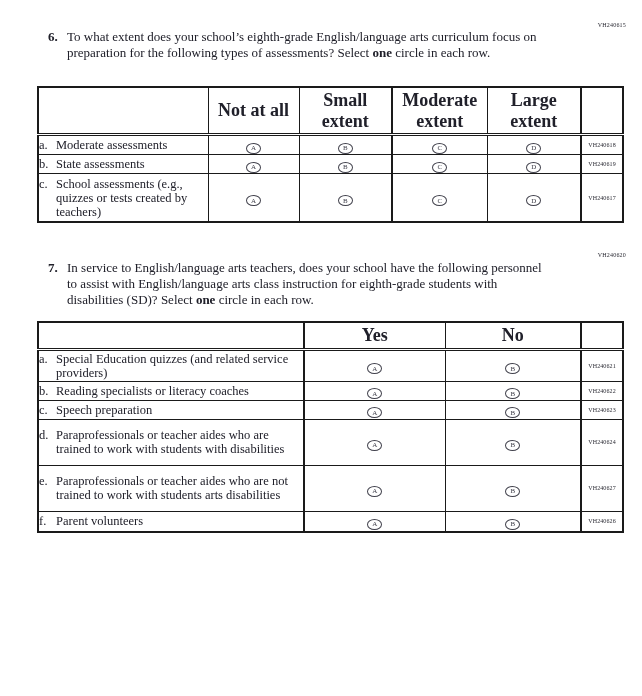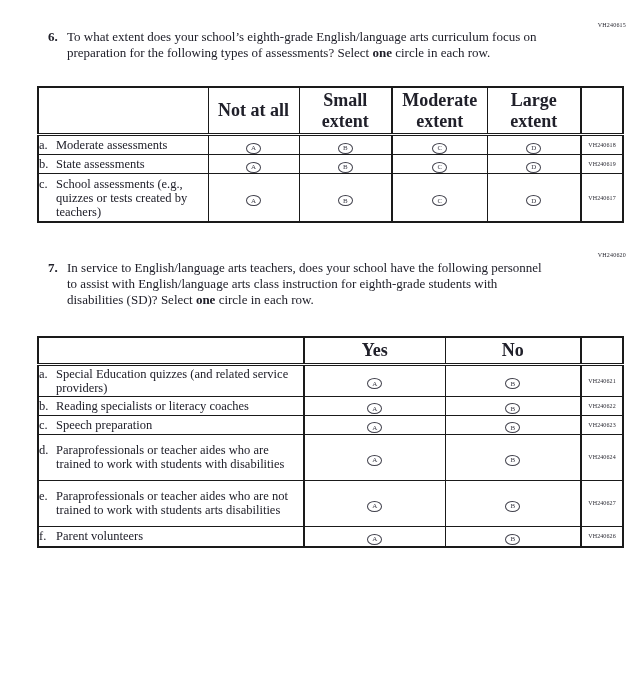--- a/index.html
+++ b/index.html
@@ -187,21 +187,21 @@
     </tbody>
   </table>
 
   <div class="vh-code-float" style="top:252px;">VH240620</div>
 
   <div class="q-block" style="top:260px;">
     <span class="q-num">7.</span>
     <span class="q-text"><span>In service to English/language arts teachers, does your school have the following personnel to assist with English/language arts class instruction for eighth-grade students with disabilities (SD)? Select </span><b>one</b><span> circle in each row.</span></span>
   </div>
 
-  <table class="grid" style="top:336px;">
+  <table class="grid" style="top:321px;">
     <colgroup>
       <col style="width:266px">
         <col style="width:141px">
         <col style="width:136px">
         <col style="width:42px">
     </colgroup>
     <thead>
       <tr style="height:22px">
         <th></th>
         <th class="thick-l">Yes</th>

